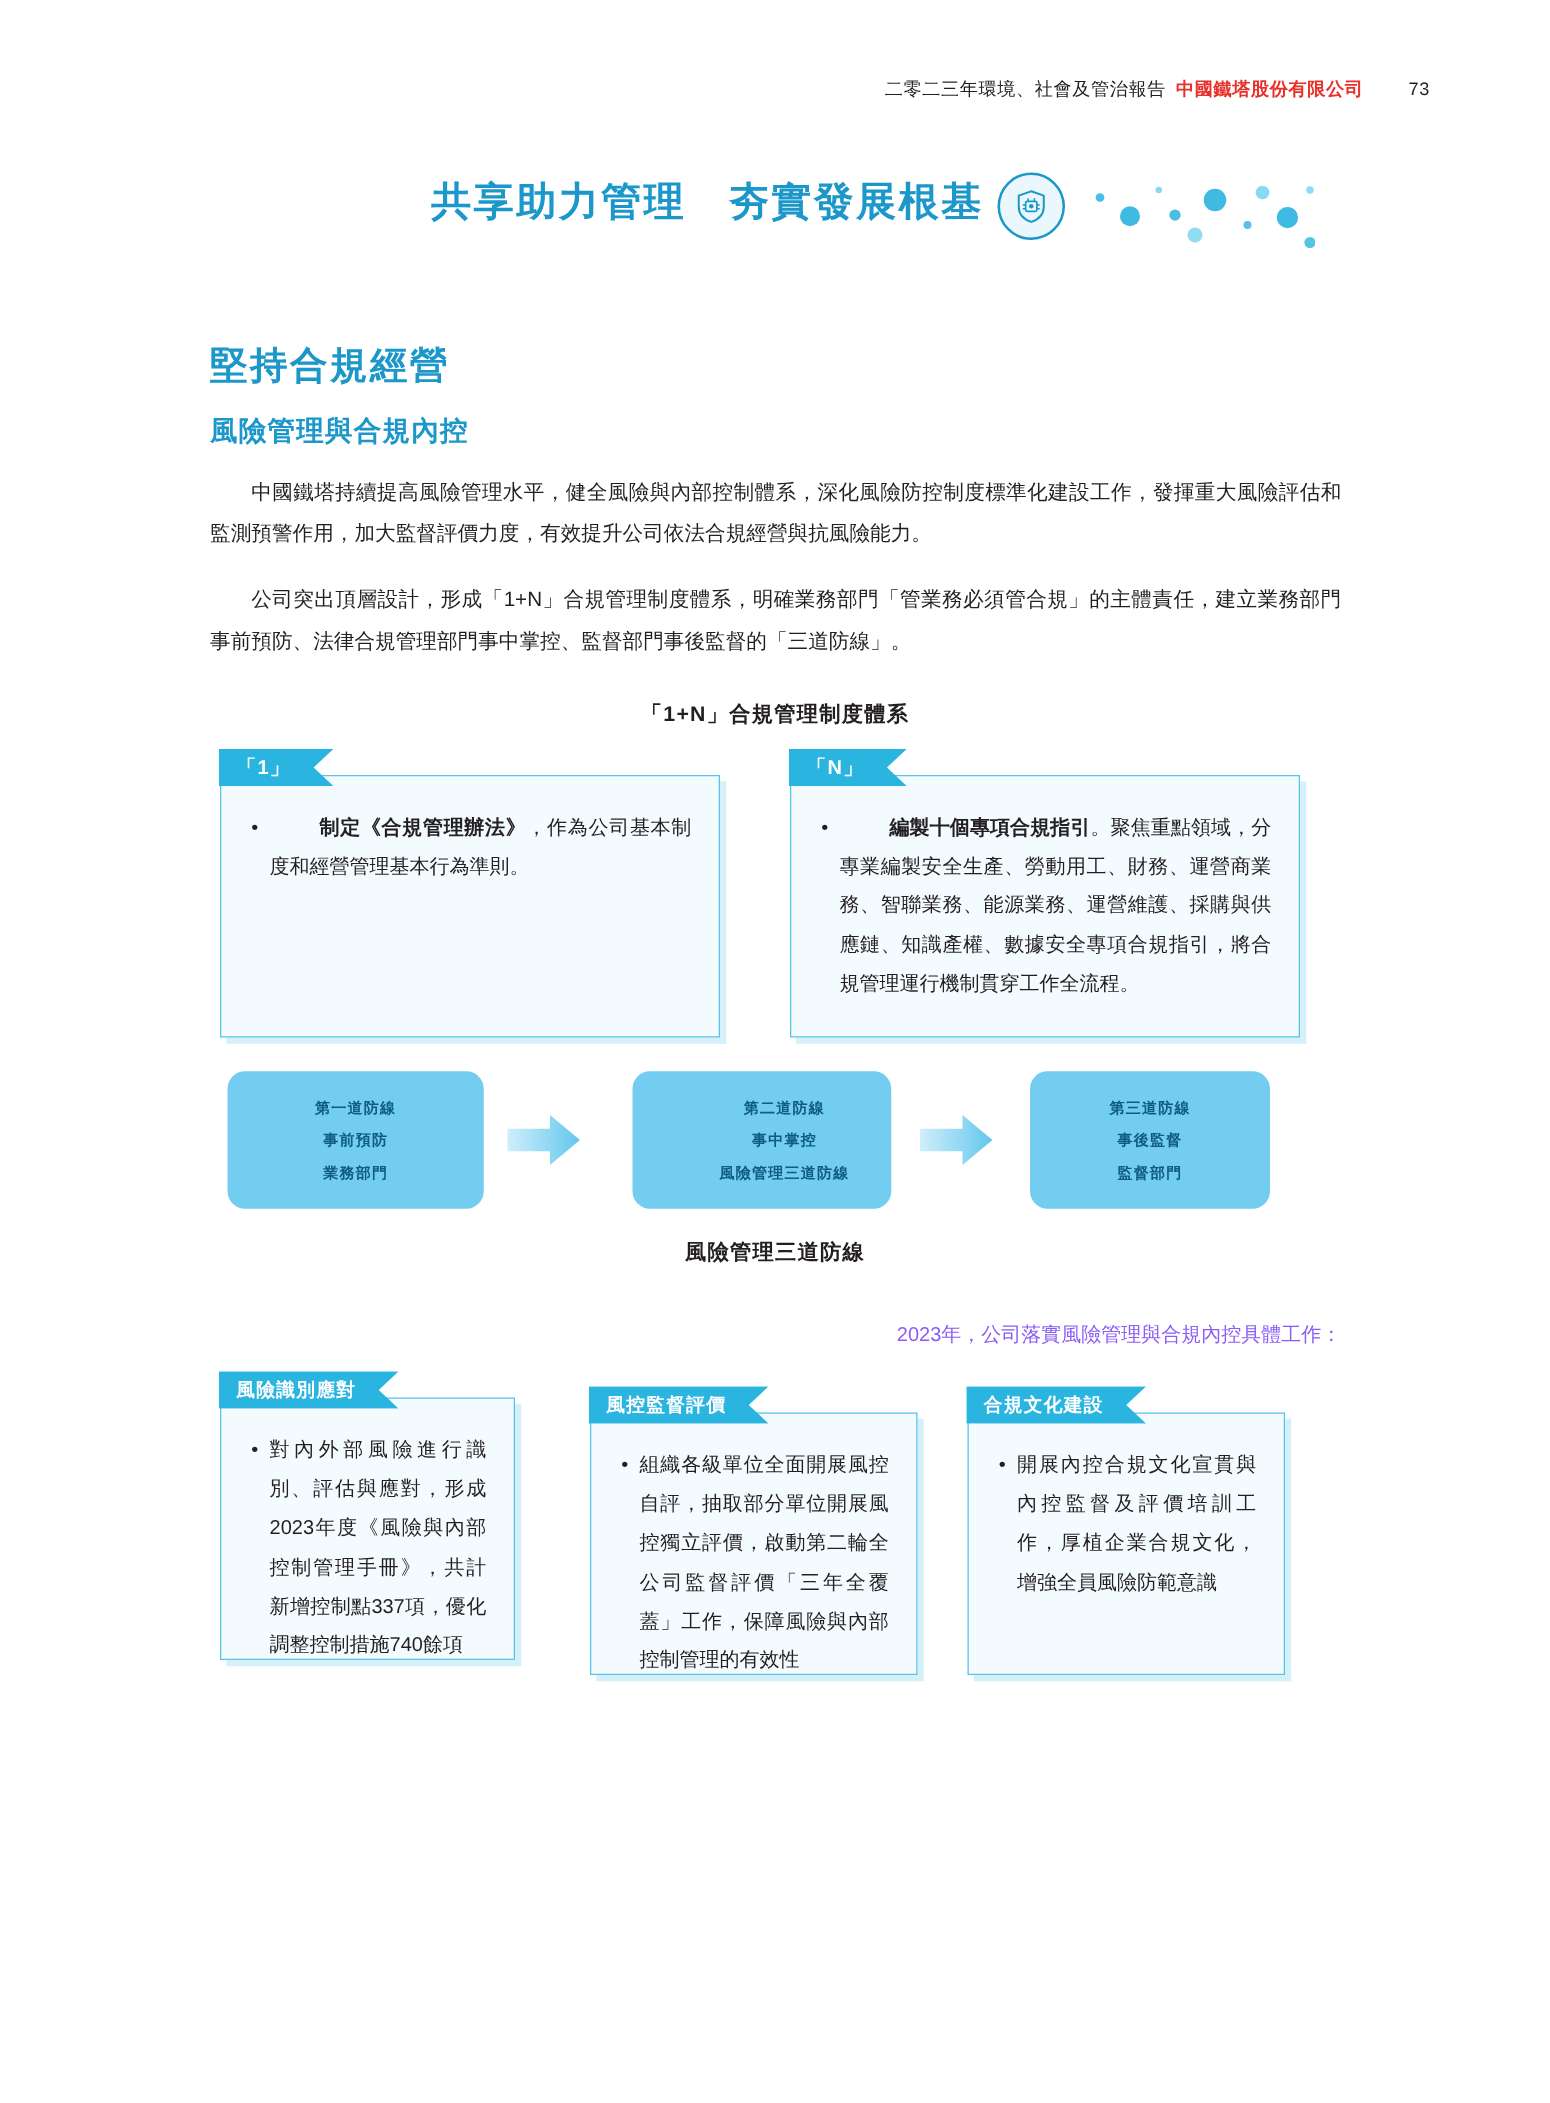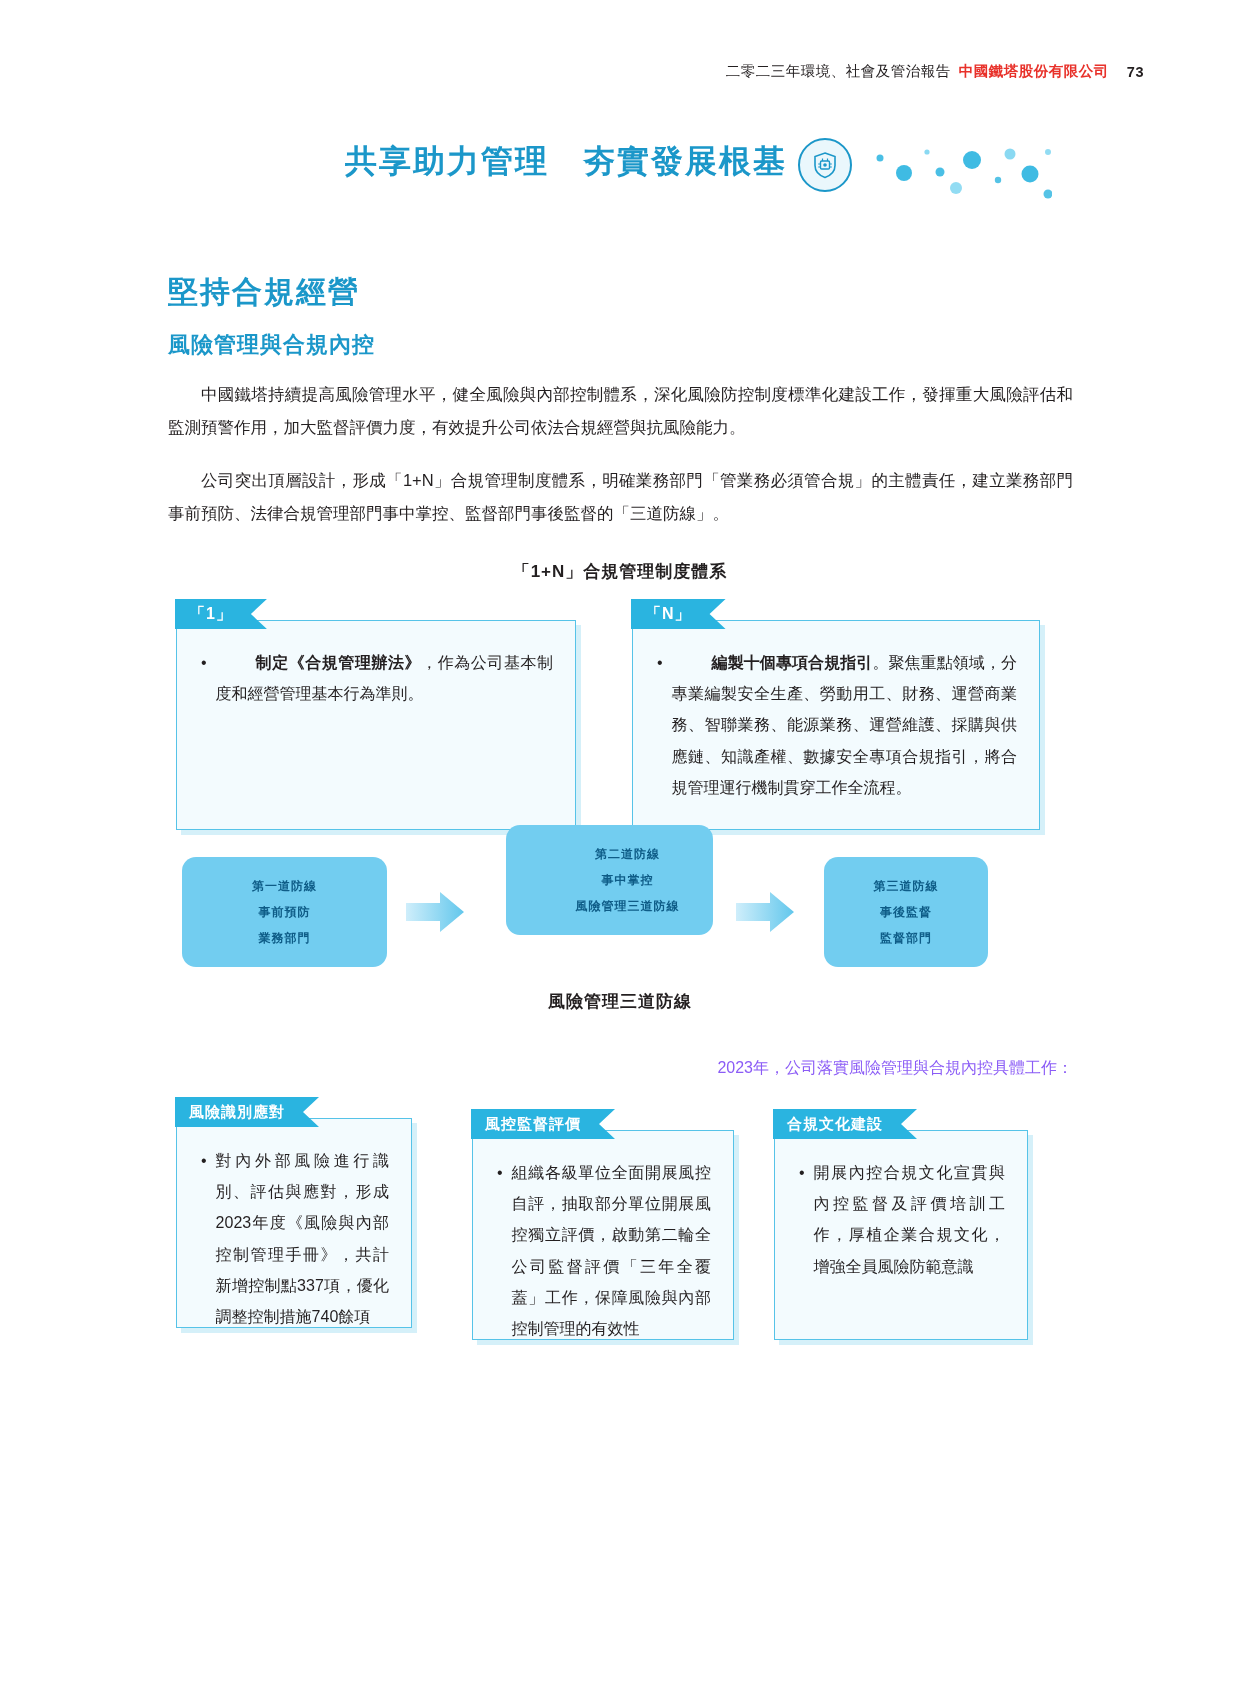--- a/index.html
+++ b/index.html
@@ -23,21 +23,21 @@
     right: 96px;
     display: flex;
     align-items: center;
     gap: 8px;
     font-size: 14.5px;
     letter-spacing: 0.5px;
     white-space: nowrap;
   }
   .page-header .hdr-report { color: #231f20; }
   .page-header .hdr-company { color: #e8312a; font-weight: bold; }
-  .page-header .hdr-page { color: #231f20; font-weight: bold; margin-left: 10px; }
+  .page-header .hdr-page { color: #231f20; font-weight: normal; margin-left: 28px; }
 
   
   .banner {
     position: absolute;
     top: 140px;
     left: 0;
     width: 1052px;
     height: 70px;
   }
   .banner-title {
@@ -175,22 +175,22 @@
     font-weight: bold;
     letter-spacing: 1px;
     display: flex;
     flex-direction: column;
     align-items: center;
     justify-content: center;
     gap: 9px;
     box-sizing: border-box;
   }
   #def1 { left: 182px; top: 857px; width: 205px; height: 110px; }
-  #def2 { left: 506px; top: 825px; width: 205px; height: 110px; padding-left: 36px; }
-  #def3 { left: 824px; top: 857px; width: 164px; height: 110px; }
+  #def2 { left: 506px; top: 857px; width: 205px; height: 110px; padding-left: 36px; }
+  #def3 { left: 824px; top: 857px; width: 192px; height: 110px; }
   #def2 { width: 207px; }
 
   .arrow {
     position: absolute;
     top: 890px;
     width: 62px;
     height: 44px;
   }
   #arr1 { left: 404px; }
   #arr2 { left: 734px; }

